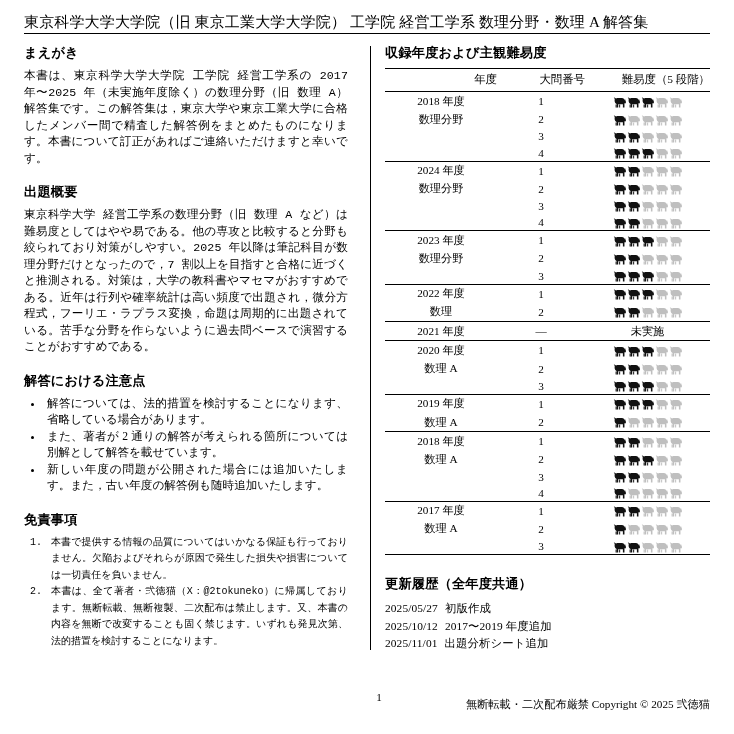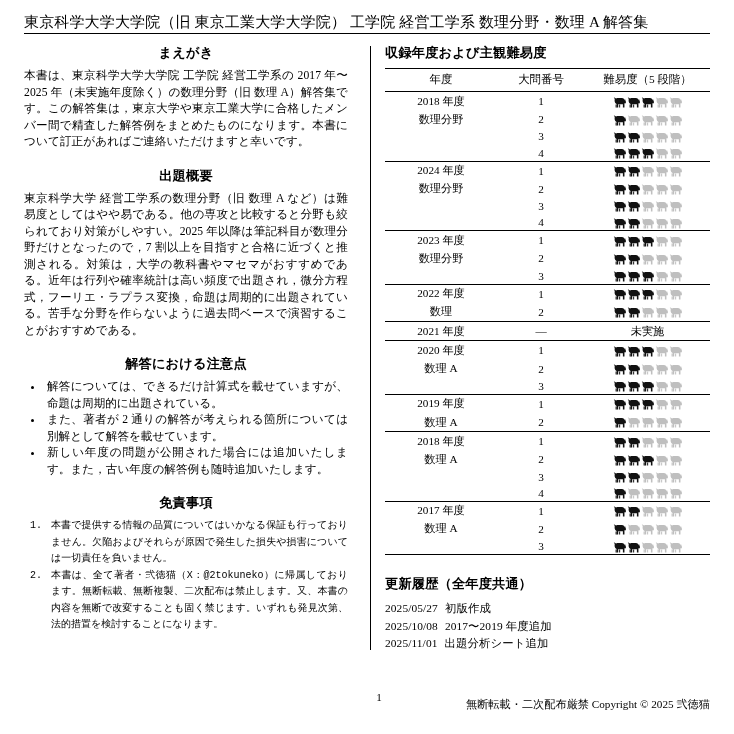--- a/index.html
+++ b/index.html
@@ -71,30 +71,31 @@
   }
 
   h2.sec {
     font-family: "DejaVu Sans", "Liberation Sans", sans-serif;
     font-weight: bold;
     font-size: 13.2px;
     line-height: 17px;
     margin: 0 0 7px 0;
     letter-spacing: 0.2px;
   }
-  .col-left h2.sec { margin-top: 16px; text-align: center; }
+  .col-left h2.sec { margin-top: 16px; }
   .col-left h2.sec:first-child { margin-top: 0; }
 
   p.body {
     margin: 0 0 2px 0;
     font-size: 11.6px;
     line-height: 16.5px;
     text-align: justify;
     text-justify: inter-character;
     letter-spacing: 0.1px;
+    font-family: Liberation Mono, monospace;
   }
 
   ul.bul {
     margin: 2px 0 0 0;
     padding: 0 0 0 20px;
     list-style: disc;
   }
   ul.bul li {
     font-size: 11.6px;
     line-height: 16.5px;
@@ -120,21 +121,21 @@
 
   
   table.grade {
     border-collapse: collapse;
     width: 325px;
     margin-top: 4px;
     font-size: 11.2px;
   }
   table.grade th {
     font-weight: normal;
-    text-align: center;
+    text-align: right;
     padding: 3px 0 4px 0;
     font-size: 11.4px;
   }
   table.grade td {
     text-align: center;
     padding: 1.6px 0;
     font-size: 11.2px;
     white-space: nowrap;
   }
   .rule-top td, .rule-top th { border-top: 1.1px solid #000; }
@@ -196,21 +197,21 @@
     <div class="col-left">
 
       <h2 class="sec">まえがき</h2>
       <p class="body">本書は、東京科学大学大学院 工学院 経営工学系の 2017 年〜2025 年（未実施年度除く）の数理分野（旧 数理 A）解答集です。この解答集は，東京大学や東京工業大学に合格したメンバー間で精査した解答例をまとめたものになります。本書について訂正があればご連絡いただけますと幸いです。</p>
 
       <h2 class="sec">出題概要</h2>
       <p class="body">東京科学大学 経営工学系の数理分野（旧 数理 A など）は難易度としてはやや易である。他の専攻と比較すると分野も絞られており対策がしやすい。2025 年以降は筆記科目が数理分野だけとなったので，7 割以上を目指すと合格に近づくと推測される。対策は，大学の教科書やマセマがおすすめである。近年は行列や確率統計は高い頻度で出題され，微分方程式，フーリエ・ラプラス変換，命題は周期的に出題されている。苦手な分野を作らないように過去問ベースで演習することがおすすめである。</p>
 
       <h2 class="sec">解答における注意点</h2>
       <ul class="bul">
-        <li>解答については、できるだけ計算式を載せていますが、命題は周期的に出題されている。</li>
+        <li>解答については、法的措置を検討することになります、省略している場合があります。</li>
         <li>また、著者が 2 通りの解答が考えられる箇所については別解として解答を載せています。</li>
         <li>新しい年度の問題が公開された場合には追加いたします。また，古い年度の解答例も随時追加いたします。</li>
       </ul>
 
       <h2 class="sec">免責事項</h2>
       <ol class="num">
         <li>本書で提供する情報の品質についてはいかなる保証も行っておりません。欠陥およびそれらが原因で発生した損失や損害については一切責任を負いません。</li>
         <li>本書は、全て著者・弐徳猫（X：@2tokuneko）に帰属しております。無断転載、無断複製、二次配布は禁止します。又、本書の内容を無断で改変することも固く禁じます。いずれも発見次第、法的措置を検討することになります。</li>
       </ol>
 
@@ -861,21 +862,21 @@
                     <path class="cat-off" d="M12.3 15.1 L14.3 15.1 L14.3 21.2 L12.3 21.2 Z"></path>
                   </svg></span></td>
             </tr>
           </tbody>
       </table>
 
       <div class="hist">
         <h2 class="sec">更新履歴（全年度共通）</h2>
         <div id="hist-list">
             <div class="hist-row"><span class="hist-date">2025/05/27</span><span>初版作成</span></div>
-            <div class="hist-row"><span class="hist-date">2025/10/08</span><span>2017〜2019 年度追加</span></div>
+            <div class="hist-row"><span class="hist-date">2025/10/12</span><span>2017〜2019 年度追加</span></div>
             <div class="hist-row"><span class="hist-date">2025/11/01</span><span>出題分析シート追加</span></div>
           </div>
       </div>
 
     </div>
 
   </div>
 
   <div class="footer">
     <div class="pg-no">1</div>

